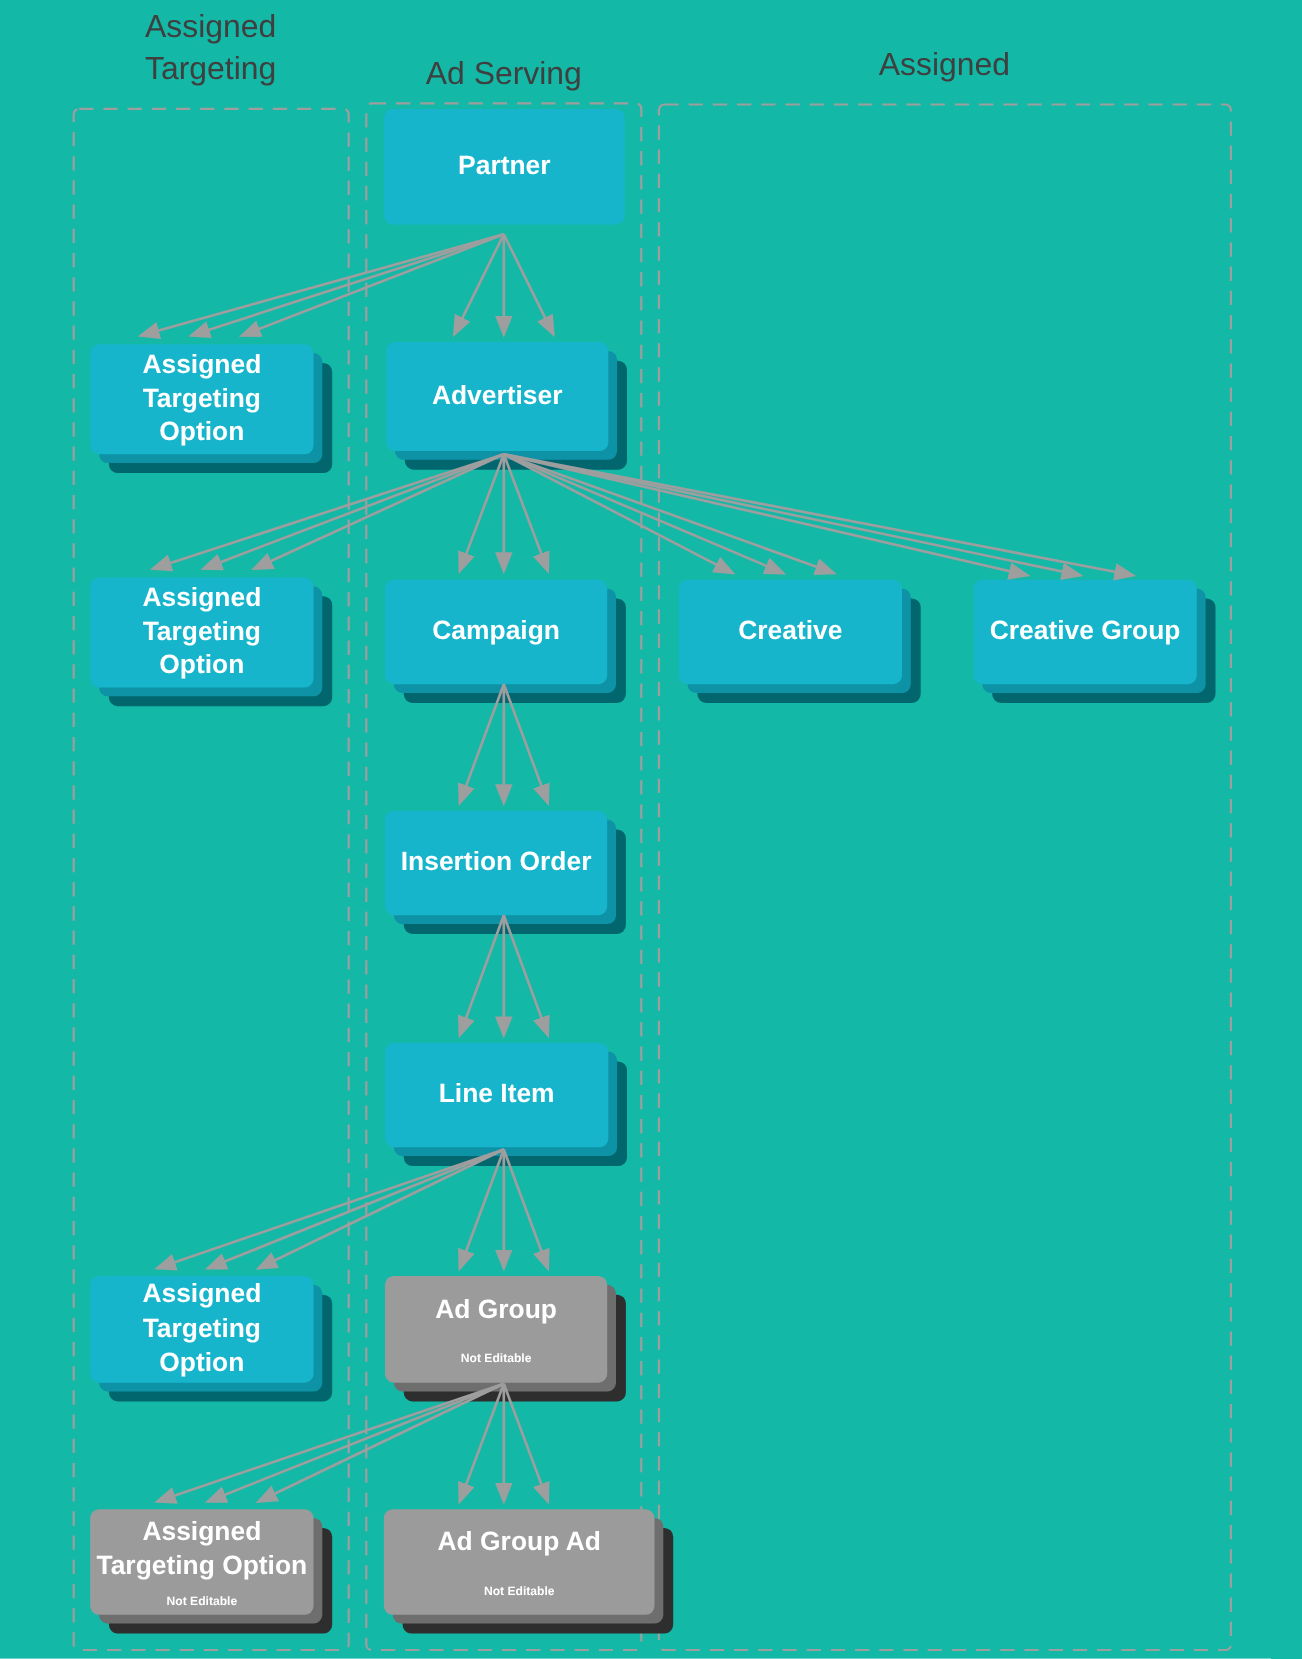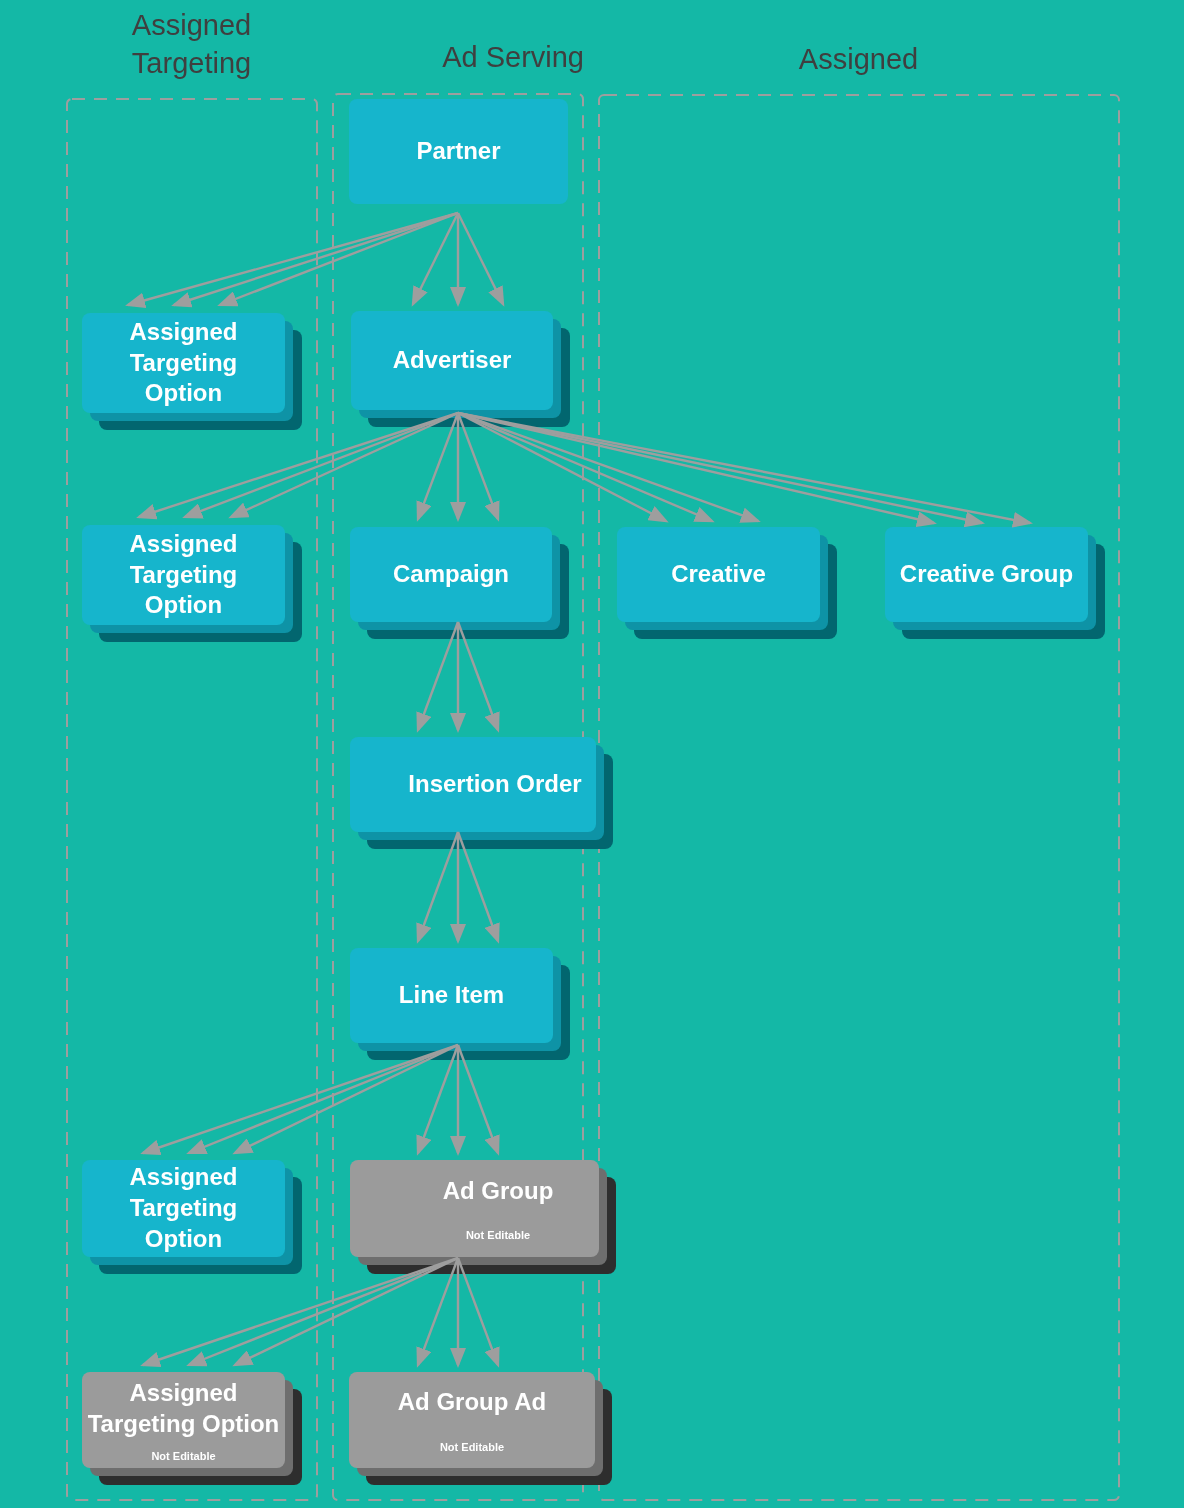--- a/index.html
+++ b/index.html
@@ -40,21 +40,21 @@
 <div id="canvas">
 
   <svg id="bg-svg" class="layer" width="1184" height="1508">
     <rect class="col-rect" x="67" y="99" width="250" height="1401" rx="5"></rect>
     <rect class="col-rect" x="333" y="94" width="250" height="1406" rx="5"></rect>
     <rect class="col-rect" x="599" y="95" width="520" height="1405" rx="5"></rect>
   </svg>
 
   <div class="col-title" style="left:66px;top:6px;width:251px;">Assigned
 Targeting</div>
-  <div class="col-title" style="left:332px;top:38px;width:252px;text-align:right;">Ad Serving</div>
+  <div class="col-title" style="left:332px;top:48px;width:252px;">Ad Serving</div>
   <div class="col-title" style="left:598px;top:40px;width:521px;">Assigned</div>
 
   <div class="node flat" style="left:349px;top:99px;width:219px;height:105px;">
     <span>Partner</span>
   </div>
 
   <div class="node editable" style="left:82px;top:313px;width:203px;height:100px;">
     <span>Assigned
 Targeting
 Option</span>
@@ -75,35 +75,35 @@
   </div>
 
   <div class="node editable" style="left:617px;top:527px;width:203px;height:95px;">
     <span>Creative</span>
   </div>
 
   <div class="node editable" style="left:885px;top:527px;width:203px;height:95px;">
     <span>Creative Group</span>
   </div>
 
-  <div class="node editable" style="left:350px;top:737px;width:202px;height:95px;padding-left:44px;">
+  <div class="node editable" style="left:350px;top:737px;width:202px;height:95px;">
     <span>Insertion Order</span>
   </div>
 
   <div class="node editable" style="left:350px;top:948px;width:203px;height:95px;">
     <span>Line Item</span>
   </div>
 
   <div class="node editable" style="left:82px;top:1160px;width:203px;height:97px;">
     <span>Assigned
 Targeting
 Option</span>
   </div>
 
-  <div class="node noneditable gap-lg" style="left:350px;top:1160px;width:202px;height:97px;padding-left:47px;">
+  <div class="node noneditable gap-lg" style="left:350px;top:1160px;width:202px;height:97px;">
     <span>Ad Group</span>
     <span class="sub">Not Editable</span>
   </div>
 
   <div class="node noneditable gap-sm" style="left:82px;top:1372px;width:203px;height:96px;">
     <span>Assigned
 Targeting Option</span>
     <span class="sub">Not Editable</span>
   </div>
 

